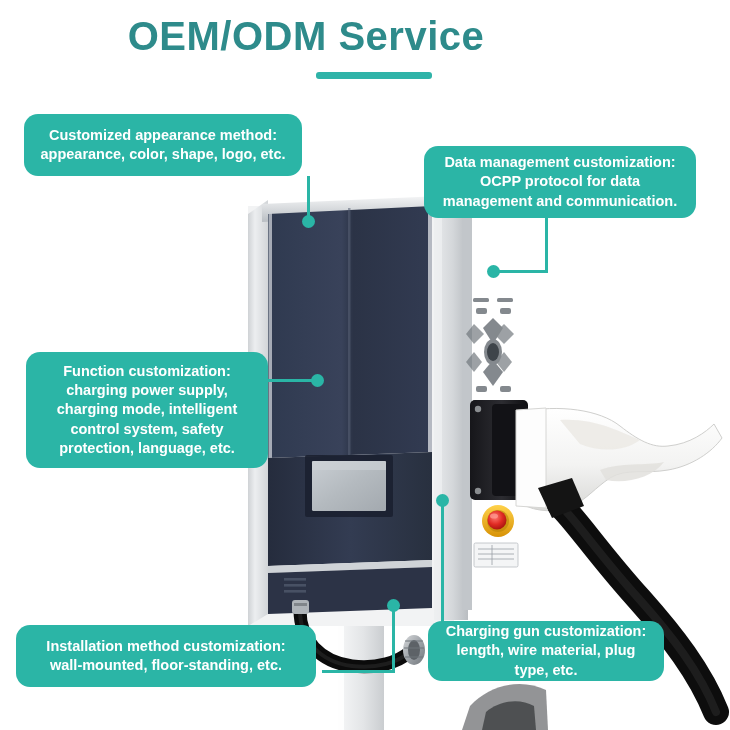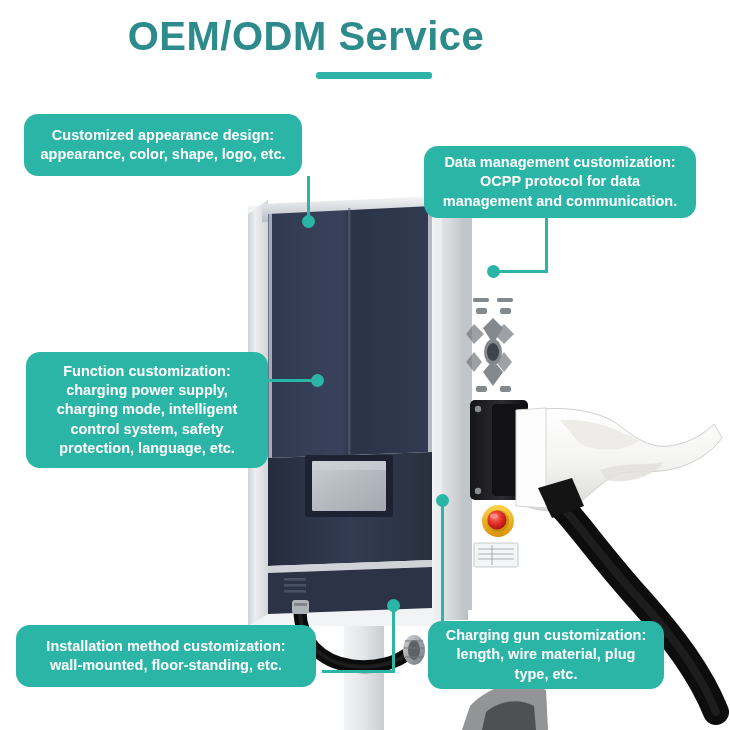--- a/index.html
+++ b/index.html
@@ -46,21 +46,21 @@
     padding:9px 10px;
     display:flex;align-items:center;justify-content:center;
     text-align:center;
     white-space:pre-line;
   }
 
   #callout-appearance{left:24px;  top:114px; width:278px; height:62px;}
   #callout-data{      left:424px; top:146px; width:272px; height:72px;}
   #callout-function{  left:26px;  top:352px; width:242px; height:116px;}
   #callout-install{   left:16px;  top:625px; width:300px; height:62px;}
-  #callout-gun{       left:428px; top:621px; width:236px; height:68px;}
+  #callout-gun{       left:428px; top:621px; width:236px; height:60px;}
 </style>
 </head>
 <body>
 
 <div id="stage">
 
   <svg id="photo" viewBox="0 0 730 730">
     <defs>
       <linearGradient id="gFrameL" x1="0" y1="0" x2="1" y2="0">
         <stop offset="0%" stop-color="#cfd2d5"></stop>
@@ -259,21 +259,21 @@
   <div class="dot" style="left:436px;top:494px;"></div>
 
   <div class="conn" style="left:392px;top:605px;width:3px;height:68px;"></div>
   <div class="conn" style="left:322px;top:670px;width:73px;height:3px;"></div>
   <div class="dot" style="left:387px;top:599px;"></div>
 
   <div class="title">OEM/ODM Service</div>
   <div class="title-underline"></div>
 
   <div class="callout" id="callout-appearance">
-    <span>Customized appearance design:
+    <span>Customized appearance method:
 appearance, color, shape, logo, etc.</span>
   </div>
 
   <div class="callout" id="callout-data">
     <span>Data management customization:
 OCPP protocol for data
 management and communication.</span>
   </div>
 
   <div class="callout" id="callout-function">

